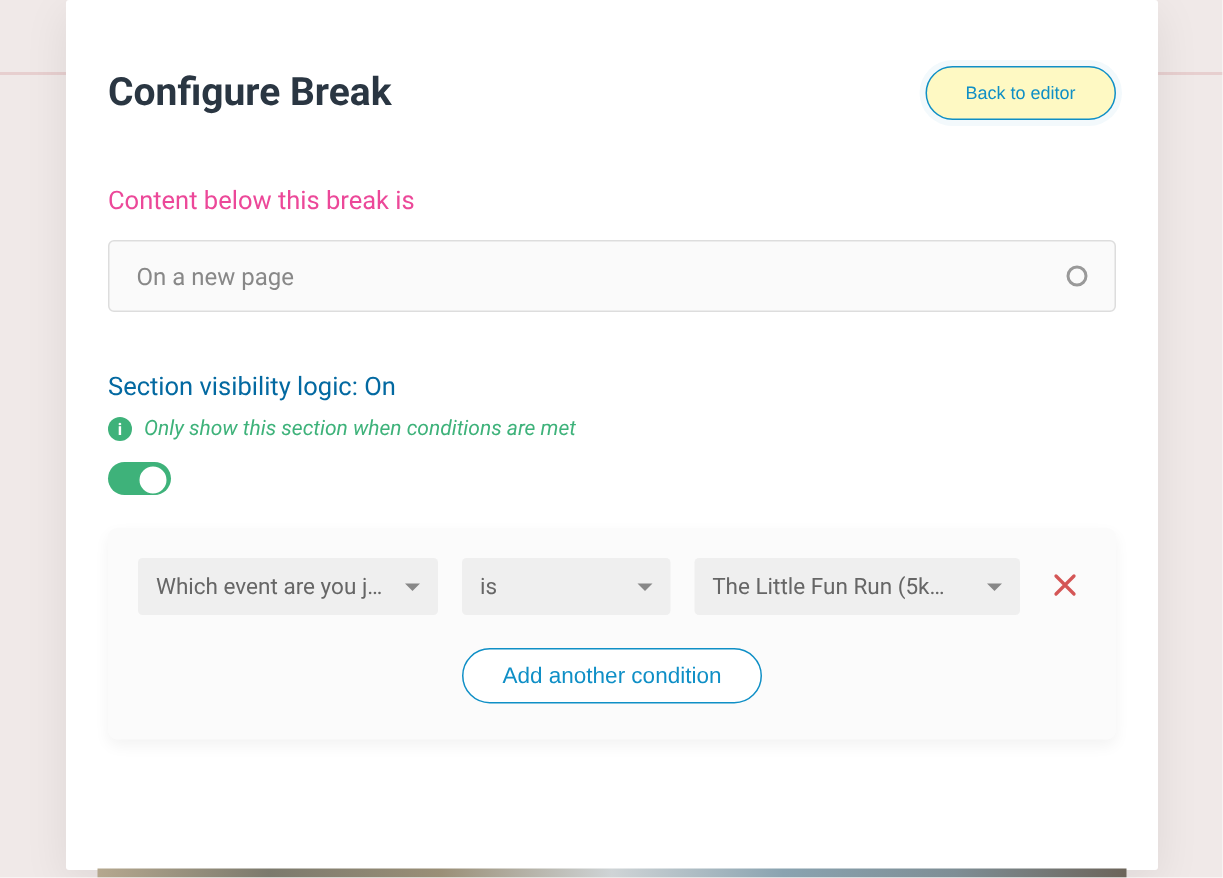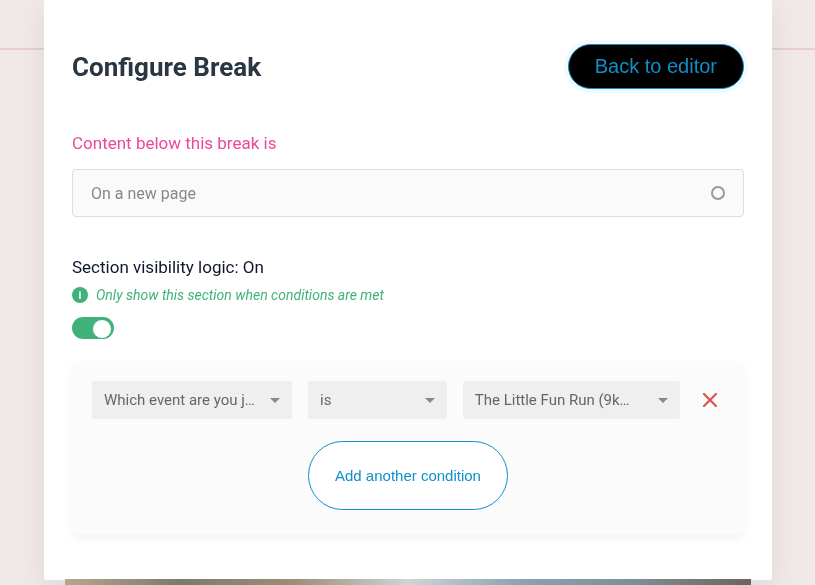--- a/index.html
+++ b/index.html
@@ -38,24 +38,24 @@
     gap: 20px;
   }
   .page-title {
     font-size: 26px;
     font-weight: 700;
     color: #2a3642;
   }
   .back-btn {
     border: 1px solid #0f8fc6;
     color: #0f8fc6;
-    background: #000000;
+    background: #fef9c3;
     border-radius: 999px;
     padding: 10px 26px;
-    font-size: 20px;
+    font-size: 12px;
     cursor: pointer;
     box-shadow: 0 0 0 4px rgba(15,143,198,0.05);
   }
   .section-label {
     color: #ec4899;
     font-size: 17px;
     margin-bottom: 16px;
   }
   .toggle-pair {
     display: flex;
@@ -94,21 +94,21 @@
   }
   .radio-circ.inactive { border-color: #999; }
   .radio-circ.filled::after {
     content: "";
     width: 6px;
     height: 6px;
     border-radius: 50%;
     background: #fff;
   }
   .vis-heading {
-    color: #0f172a;
+    color: #0369a1;
     font-size: 17px;
     margin-bottom: 10px;
   }
   .vis-hint {
     display: flex;
     align-items: center;
     gap: 8px;
     color: #3eb27a;
     font-style: italic;
     font-size: 14px;
@@ -198,21 +198,21 @@
     padding: 0 6px;
     margin-left: auto;
   }
   .add-cond {
     display: block;
     margin: 0 auto;
     border: 1px solid #0f8fc6;
     color: #0f8fc6;
     background: #fff;
     border-radius: 999px;
-    padding: 25px 26px;
+    padding: 9px 26px;
     font-size: 15px;
     cursor: pointer;
   }
   .footer-strip {
     position: absolute;
     bottom: 0;
     left: 65px;
     width: 686px;
     height: 6px;
     background: linear-gradient(90deg,#b5a88f,#7c7a6d,#9a8f77,#cfd4d6,#8aa3b0,#7e8e95,#6c645a);
@@ -252,21 +252,21 @@
     <div class="cond-row">
       <div class="dd dd1">
         <span class="dd-text">Which event are you jo…</span>
         <span class="chevron"></span>
       </div>
       <div class="dd dd2">
         <span class="dd-text">is</span>
         <span class="chevron"></span>
       </div>
       <div class="dd dd3">
-        <span class="dd-text">The Little Fun Run (9k…</span>
+        <span class="dd-text">The Little Fun Run (5k…</span>
         <span class="chevron"></span>
       </div>
       <div class="remove-x">
         <svg width="16" height="16" viewBox="0 0 16 16">
           <path d="M2 2 L14 14 M14 2 L2 14" stroke="#d45656" stroke-width="2.2" stroke-linecap="round"></path>
         </svg>
       </div>
     </div>
     <button class="add-cond">Add another condition</button>
   </div>

